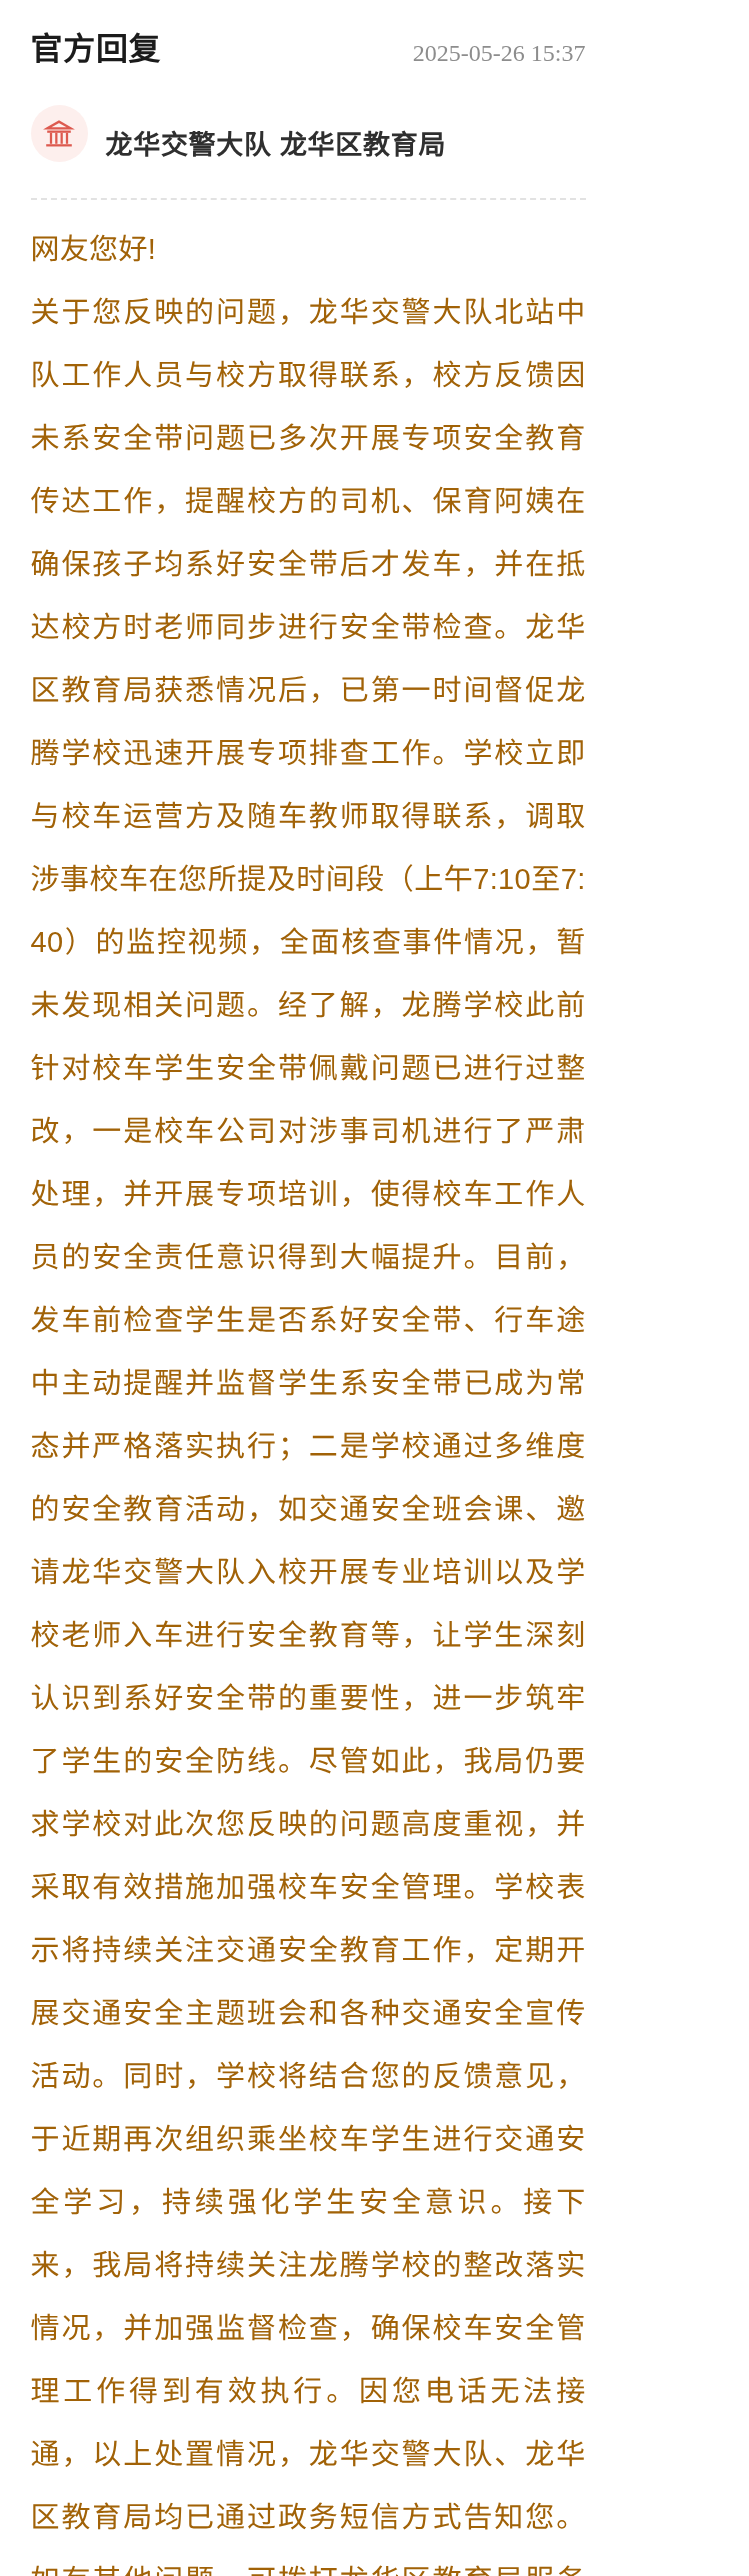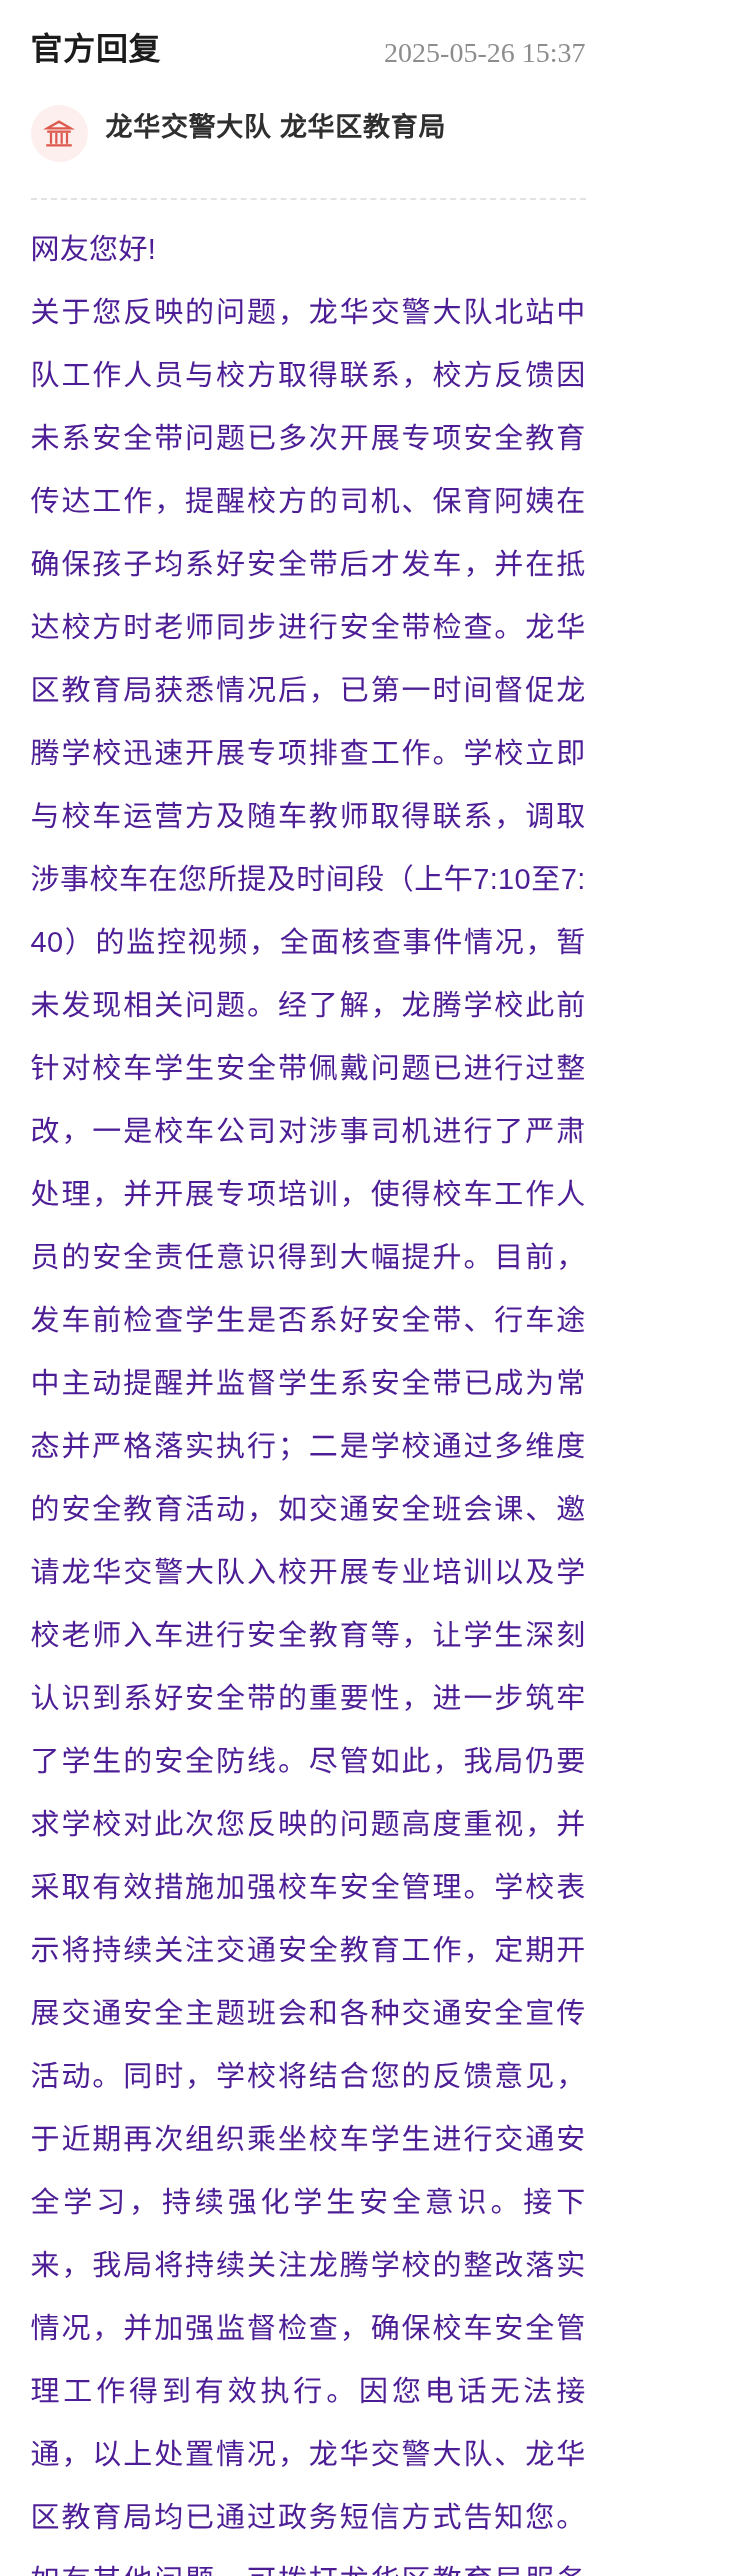--- a/index.html
+++ b/index.html
@@ -24,28 +24,28 @@
   .page-title {
     margin: 0;
     font-size: 32px;
     line-height: 40px;
     font-weight: 700;
     color: #1b1b1b;
     letter-spacing: 0.7px;
   }
   .timestamp {
     font-family: "Liberation Serif", "DejaVu Serif", serif;
-    font-size: 28px;
+    font-size: 24px;
     color: #8d8d8d;
     line-height: 32px;
     white-space: nowrap;
   }
   .agency-row {
     display: flex;
-    align-items: flex-start;
+    align-items: flex-end;
     margin-top: 36px;
   }
   .avatar-circle {
     width: 57px;
     height: 57px;
     border-radius: 50%;
     background: #fdefed;
     display: flex;
     align-items: center;
     justify-content: center;
@@ -68,21 +68,21 @@
     border-top: 2.1px dashed #e2e2e2;
     margin: 36px 0 0 0;
   }
   .reply-body {
     margin-top: 18px;
   }
   .reply-body p {
     margin: 0;
     font-size: 29px;
     line-height: 63px;
-    color: #4c1d95;
+    color: #a16207;
     text-align: justify;
     word-break: break-all;
     letter-spacing: 0.3px;
   }
 </style>
 </head>
 <body>
 
 <div class="page">
 

